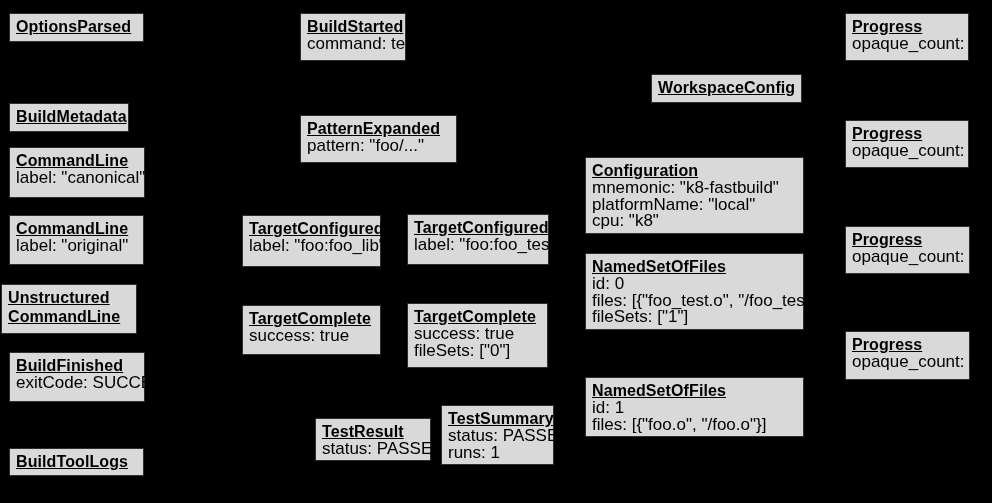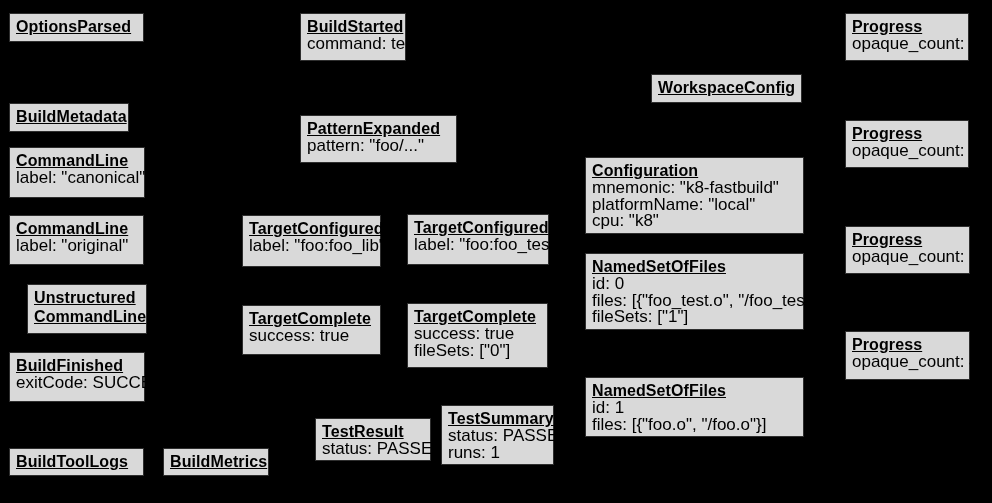--- a/index.html
+++ b/index.html
@@ -52,33 +52,30 @@
       <div class="event-title">BuildMetadata</div>
     </div>
     <div class="event-box" style="left: 9px; top: 147px; width: 136px; height: 51px;">
       <div class="event-title">CommandLine</div>
       <div class="event-field">label: "canonical"</div>
     </div>
     <div class="event-box" style="left: 9px; top: 215px; width: 135px; height: 50px;">
       <div class="event-title">CommandLine</div>
       <div class="event-field">label: "original"</div>
     </div>
-    <div class="event-box" style="left: 27px; top: 284px; width: 120px; height: 50px;">
+    <div class="event-box" style="left: 1px; top: 284px; width: 136px; height: 50px;">
       <div class="event-title">Unstructured
 CommandLine</div>
     </div>
     <div class="event-box" style="left: 9px; top: 352px; width: 136px; height: 50px;">
       <div class="event-title">BuildFinished</div>
       <div class="event-field">exitCode: SUCCESS</div>
     </div>
     <div class="event-box" style="left: 9px; top: 448px; width: 135px; height: 28px;">
       <div class="event-title">BuildToolLogs</div>
-    </div>
-    <div class="event-box" style="left: 163px; top: 448px; width: 106px; height: 28px;">
-      <div class="event-title">BuildMetrics</div>
     </div>
     <div class="event-box" style="left: 300px; top: 13px; width: 106px; height: 48px;">
       <div class="event-title">BuildStarted</div>
       <div class="event-field">command: test</div>
     </div>
     <div class="event-box" style="left: 300px; top: 115px; width: 157px; height: 48px;">
       <div class="event-title">PatternExpanded</div>
       <div class="event-field">pattern: "foo/..."</div>
     </div>
     <div class="event-box" style="left: 242px; top: 215px; width: 139px; height: 52px;">

